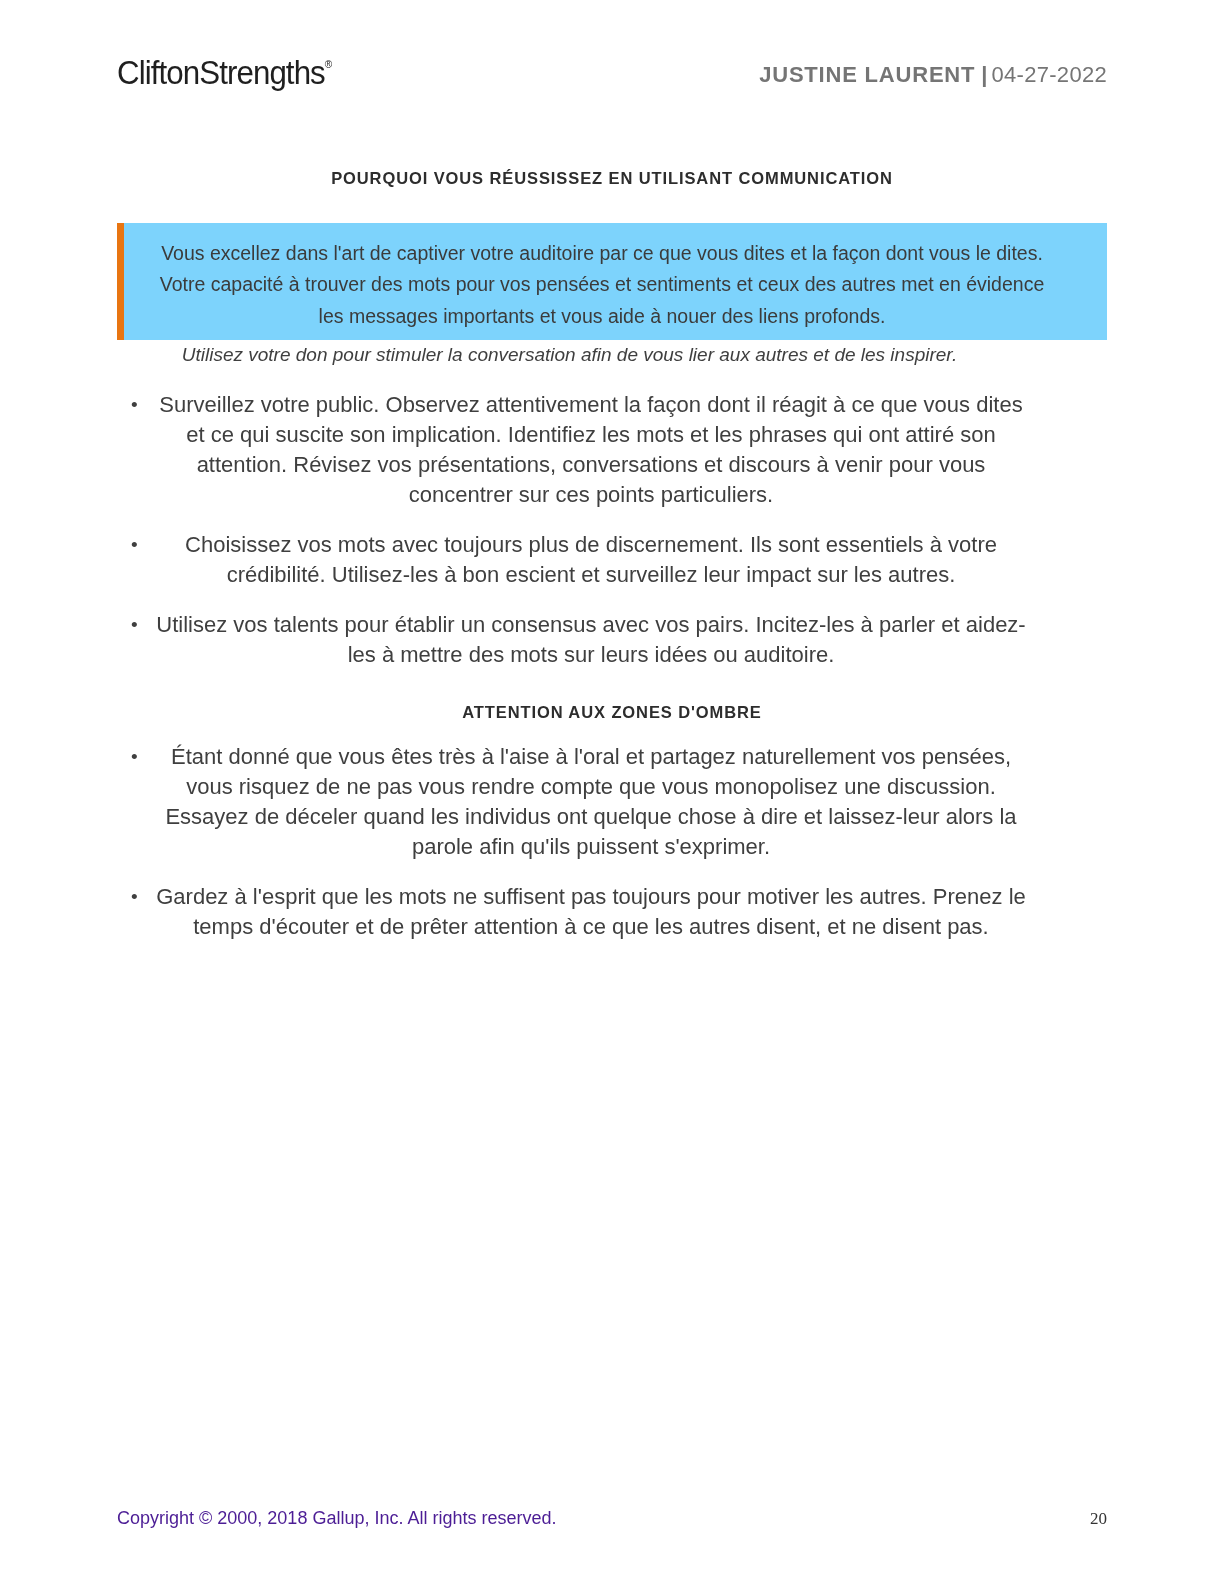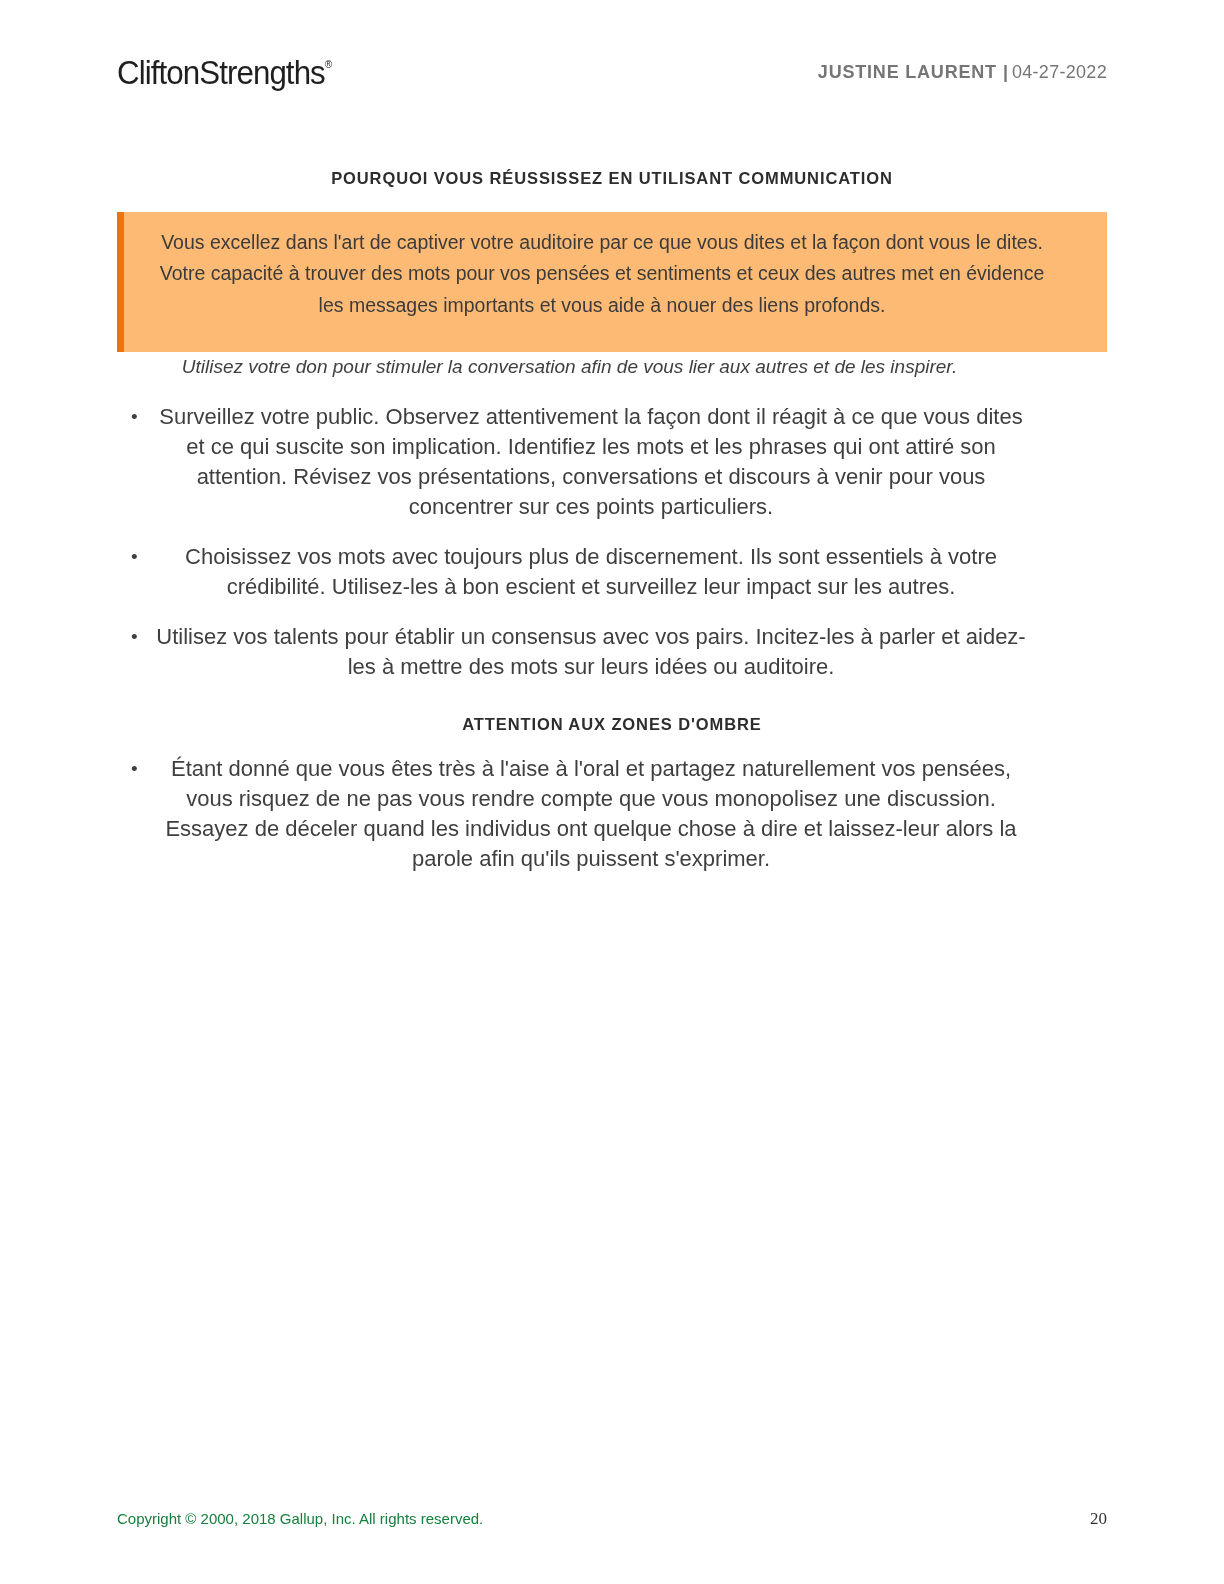--- a/index.html
+++ b/index.html
@@ -35,44 +35,44 @@
   }
   .logo sup {
     font-size: 11px;
     letter-spacing: 0;
     vertical-align: super;
     position: relative;
     top: -4px;
   }
   .user-date {
     margin-top: 10px;
-    font-size: 18px;
+    font-size: 22px;
     color: #757575;
     white-space: nowrap;
   }
   .user-date .user {
     font-weight: bold;
     letter-spacing: 0.8px;
   }
   .user-date .sep { font-weight: bold; margin: 0 4px 0 6px; }
   .user-date .date { font-weight: normal; letter-spacing: 0.3px; }
 
   
   .main { margin-top: 76px; }
   .section-heading {
     font-size: 16.5px;
     font-weight: bold;
     letter-spacing: 0.9px;
     color: #2d2d2d;
   }
   .quote-box {
-    margin-top: 24px;
-    background: #fdba74;
+    margin-top: 35px;
+    background: #7dd3fc;
     border-left: 7px solid #e87511;
-    padding: 15px 58px 31px 31px;
+    padding: 15px 58px 8px 31px;
   }
   .quote-box p {
     font-size: 19.5px;
     line-height: 31.5px;
     color: #3b3b3b;
   }
   .h-action { margin-top: 39px; }
   .intro-italic {
     font-style: italic;
     font-size: 19px;
@@ -108,22 +108,22 @@
   .footer {
     position: absolute;
     left: 117px;
     right: 117px;
     bottom: 55px;
     display: flex;
     justify-content: space-between;
     align-items: baseline;
   }
   .footer .copyright {
-    font-size: 15px;
-    color: #15803d;
+    font-size: 18px;
+    color: #4c1d95;
   }
   .footer .pagenum {
     font-family: "Liberation Serif", serif;
     font-size: 17px;
     color: #333333;
   }
 </style>
 </head>
 <body>
 
@@ -150,20 +150,21 @@
     <ul class="bullets">
       <li>Surveillez votre public. Observez attentivement la façon dont il réagit à ce que vous dites et ce qui suscite son implication. Identifiez les mots et les phrases qui ont attiré son attention. Révisez vos présentations, conversations et discours à venir pour vous concentrer sur ces points particuliers.</li>
       <li>Choisissez vos mots avec toujours plus de discernement. Ils sont essentiels à votre crédibilité. Utilisez-les à bon escient et surveillez leur impact sur les autres.</li>
       <li>Utilisez vos talents pour établir un consensus avec vos pairs. Incitez-les à parler et aidez-les à mettre des mots sur leurs idées ou auditoire.</li>
     </ul>
 
     <h2 class="section-heading h-blindspots">ATTENTION AUX ZONES D'OMBRE</h2>
 
     <ul class="bullets">
       <li>Étant donné que vous êtes très à l'aise à l'oral et partagez naturellement vos pensées, vous risquez de ne pas vous rendre compte que vous monopolisez une discussion. Essayez de déceler quand les individus ont quelque chose à dire et laissez-leur alors la parole afin qu'ils puissent s'exprimer.</li>
+      <li>Gardez à l'esprit que les mots ne suffisent pas toujours pour motiver les autres. Prenez le temps d'écouter et de prêter attention à ce que les autres disent, et ne disent pas.</li>
     </ul>
 
   </div>
 
   <div class="footer">
     <span class="copyright">Copyright © 2000, 2018 Gallup, Inc. All rights reserved.</span>
     <span class="pagenum">20</span>
   </div>
 
 </div>

